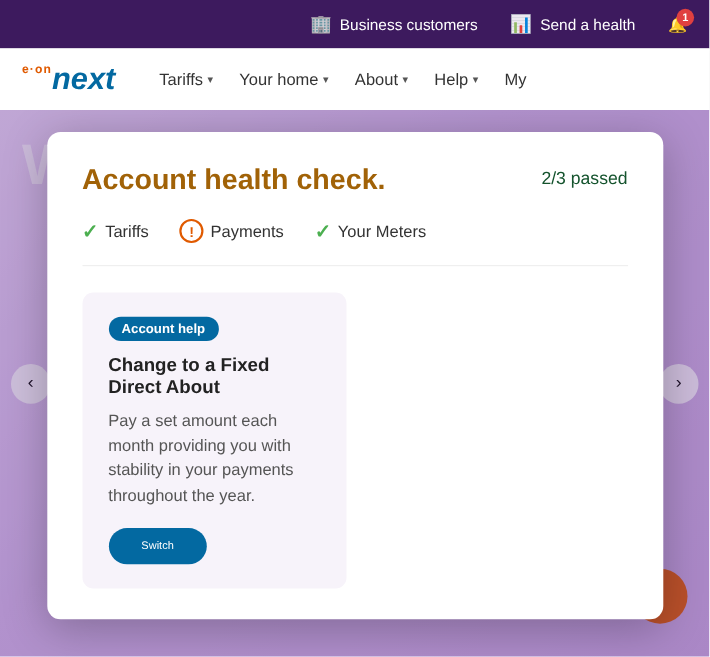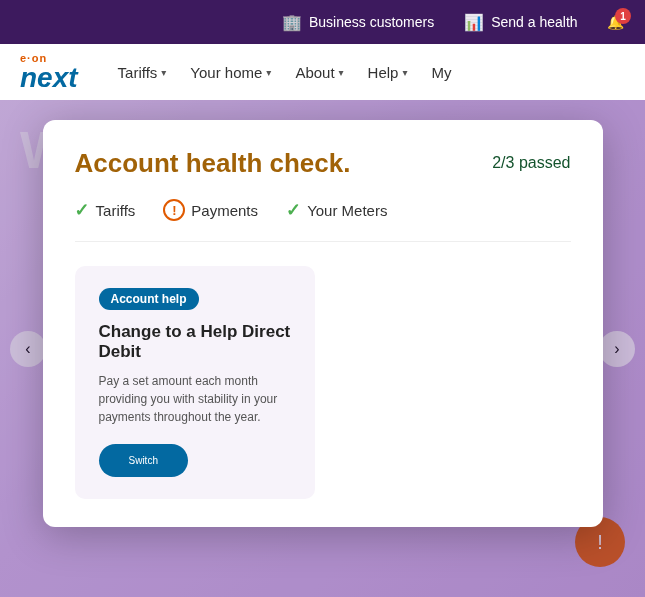--- a/index.html
+++ b/index.html
@@ -65,21 +65,21 @@
       box-shadow: 0 1px 3px rgba(0,0,0,0.1);
       position: relative;
     }
     .logo-area {
       display: flex;
       align-items: center;
       margin-right: 30px;
     }
     .logo-text {
       display: flex;
-      flex-direction: column;
+      flex-direction: row;
       line-height: 1;
     }
     .logo-eon {
       color: #e05a00;
       font-size: 11px;
       font-weight: 700;
       letter-spacing: 1px;
     }
     .logo-next {
       color: #0369a1;
@@ -222,21 +222,21 @@
       display: inline-block;
       margin-bottom: 12px;
     }
     .card-title {
       font-size: 17px;
       font-weight: 800;
       color: #222;
       margin-bottom: 10px;
     }
     .card-desc {
-      font-size: 12px;
+      font-size: 15px;
       color: #555;
       line-height: 1.5;
       margin-bottom: 18px;
     }
     .switch-btn {
       background: #0369a1;
       color: white;
       border: none;
       padding: 11px 30px;
       border-radius: 25px;
@@ -355,20 +355,20 @@
           <span>Payments</span>
         </div>
         <div class="check-item">
           <span class="check-icon-green">✓</span>
           <span>Your Meters</span>
         </div>
       </div>
 
       <div class="account-help-card">
         <span class="account-help-badge">Account help</span>
-        <div class="card-title">Change to a Help Direct Debit</div>
+        <div class="card-title">Change to a Fixed Direct About</div>
         <div class="card-desc">Pay a set amount each month providing you with stability in your payments throughout the year.</div>
         <button class="switch-btn">Switch</button>
       </div>
 
     </div>
   </div>
 </div>
 
 </body></html>

